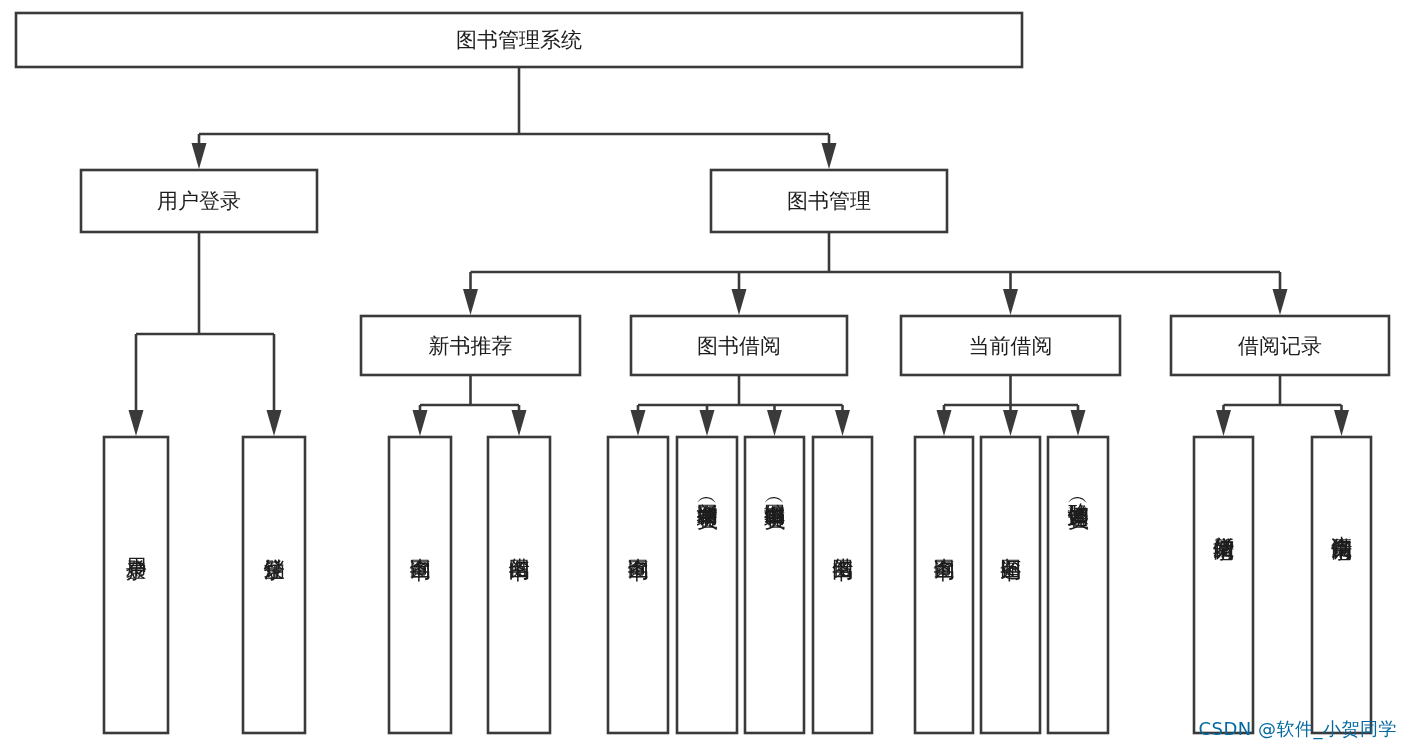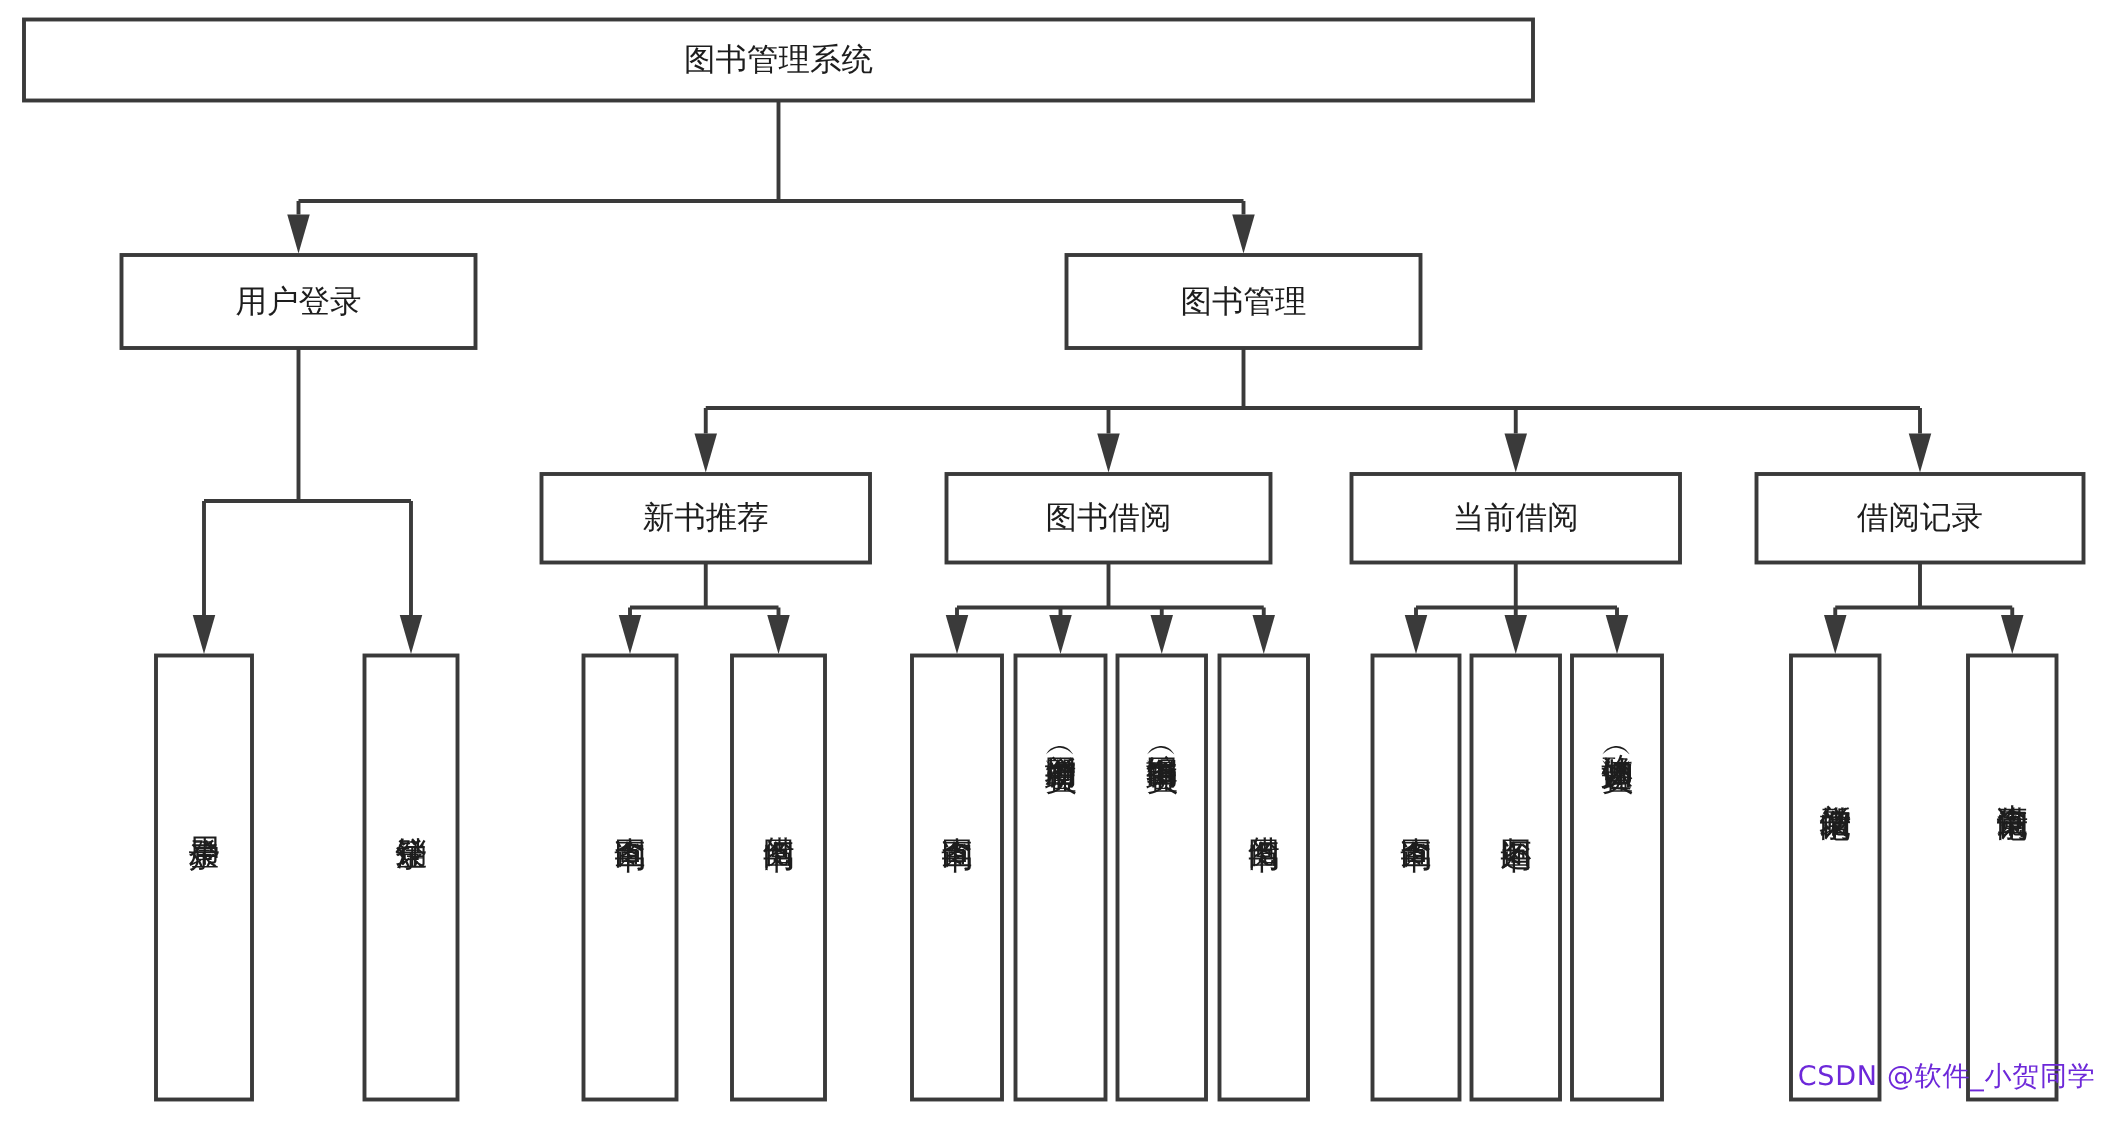--- a/index.html
+++ b/index.html
@@ -68,24 +68,24 @@
     font-family: "DejaVu Sans", "Liberation Sans", sans-serif;
     font-size: 21px;
     line-height: 1.06;
     color: #1d1d1d;
     letter-spacing: 1px;
     white-space: nowrap;
   }
   .watermark {
     position: absolute;
     right: 8px;
-    bottom: 18px;
+    bottom: 6px;
     font-family: "DejaVu Sans", "Liberation Sans", sans-serif;
     font-size: 18px;
-    color: #6d28d9;
+    color: #0369a1;
     letter-spacing: 0.5px;
     white-space: nowrap;
   }
 </style>
 </head>
 <body>
 
 <div id="diagram-root">
 
   <svg id="tree-svg" viewBox="0 0 1405 747">

